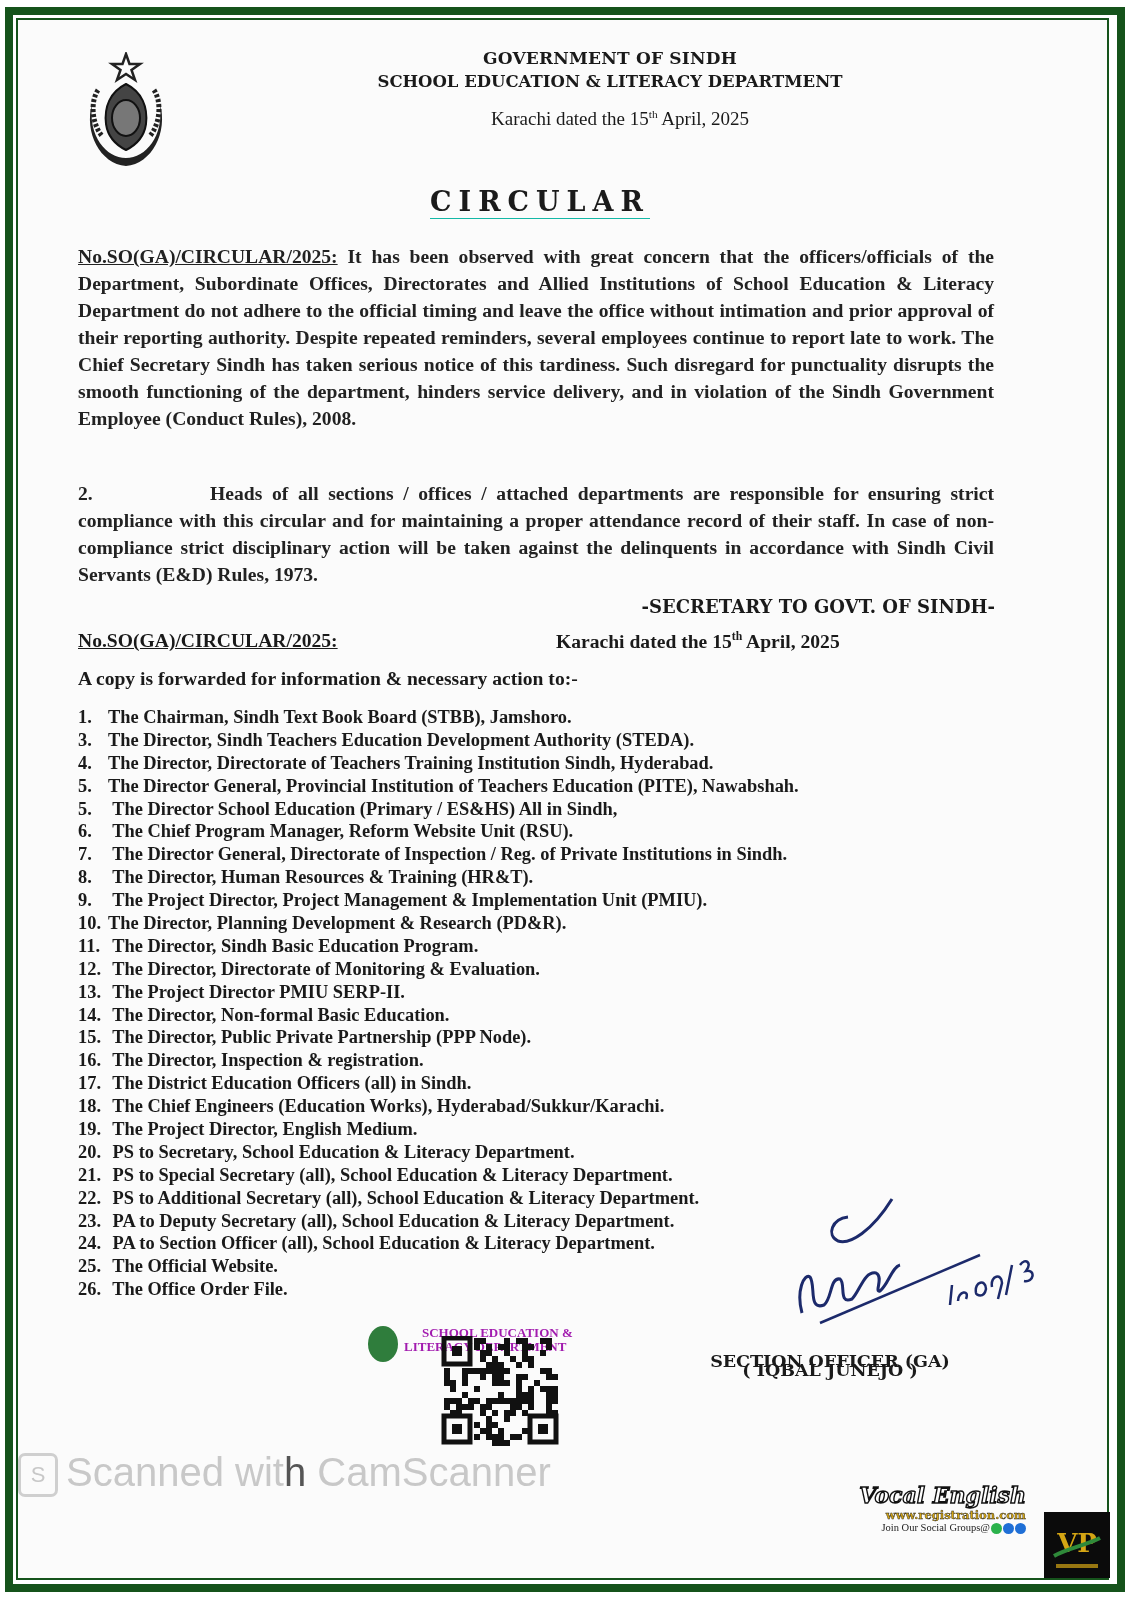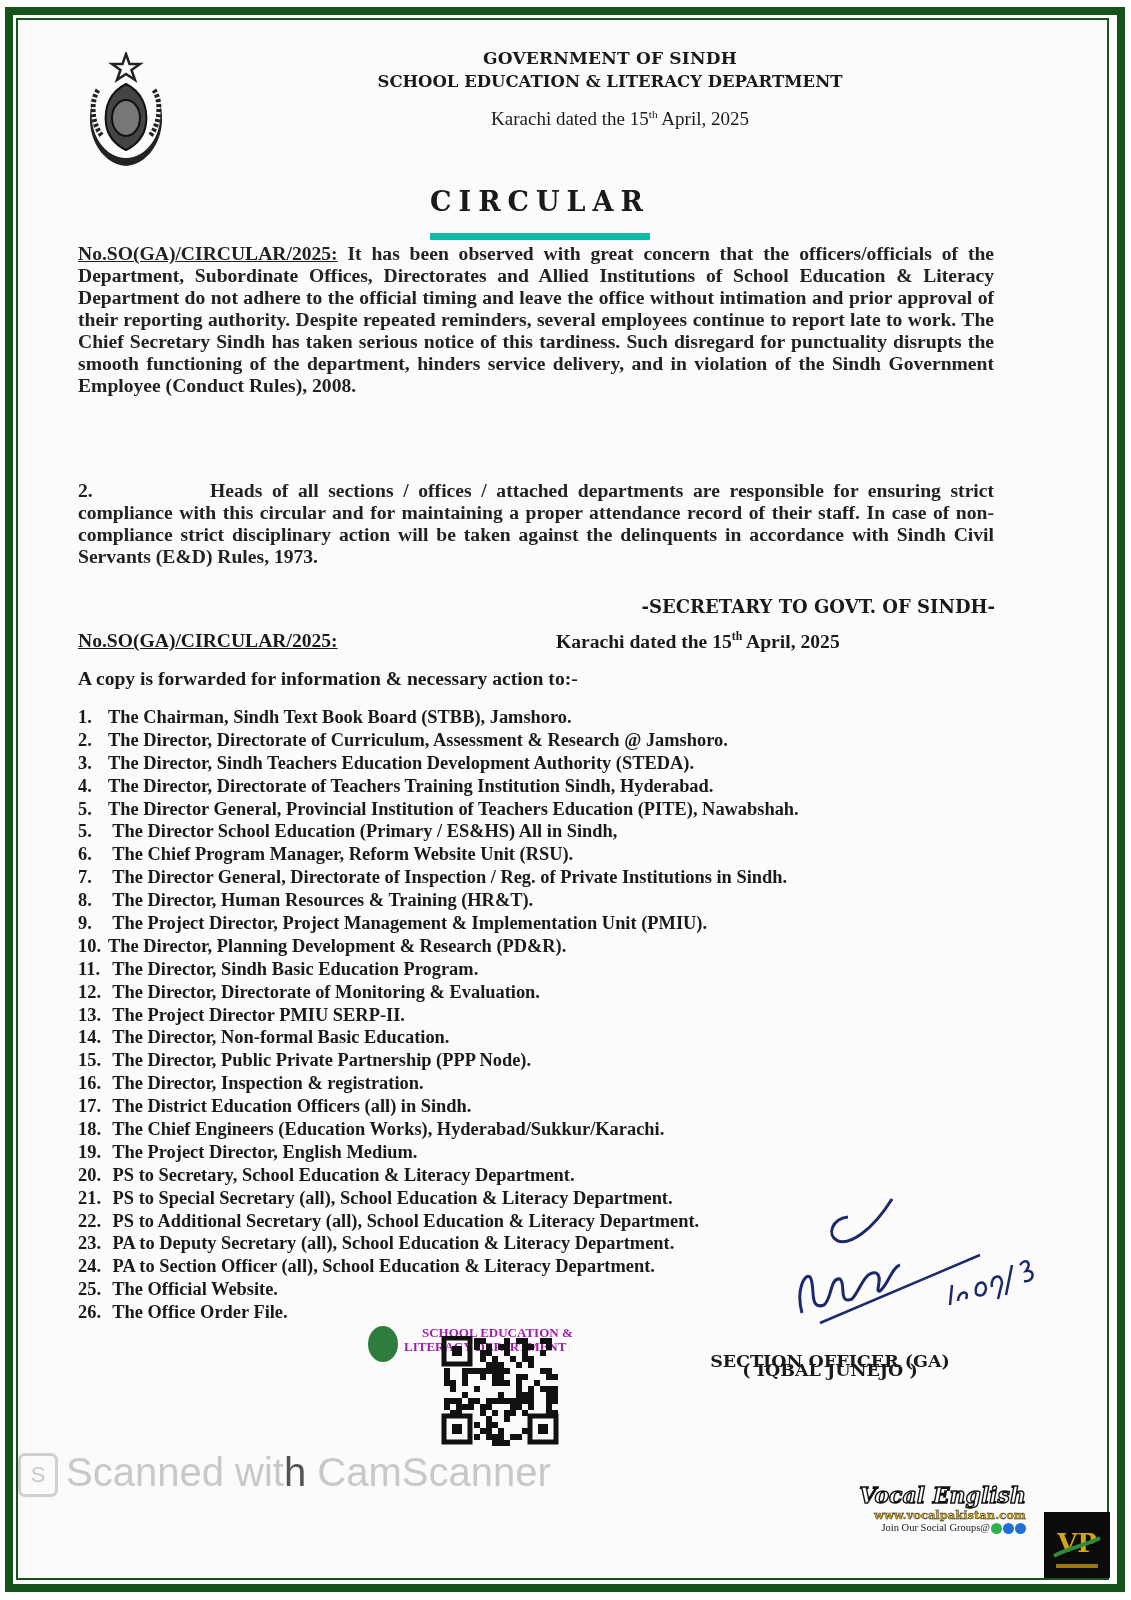--- a/index.html
+++ b/index.html
@@ -18,24 +18,24 @@
   .crest { position: absolute; left: 80px; top: 52px; width: 92px; height: 118px; }
   .hdr { position: absolute; left: 330px; width: 560px; text-align: center; font-weight: bold; }
   .hdr1 { top: 48px; font-size: 17px; letter-spacing: 0.2px; font-family: "DejaVu Serif", serif; }
   .hdr2 { top: 72px; font-size: 16.5px; font-family: "DejaVu Serif", serif; }
   .hdr3 { position: absolute; left: 330px; width: 580px; top: 108px; text-align: center; font-size: 19px; font-family: "Liberation Serif", serif; }
   sup { font-size: 0.6em; }
   .title {
     position: absolute; left: 370px; width: 340px; top: 186px; text-align: center;
     font-size: 27px; font-weight: bold; letter-spacing: 7px; font-family: "DejaVu Serif", serif;
   }
-  .title span { border-bottom: 7px solid #14b8a6; padding-bottom: 16px; }
+  .title span { border-bottom: 1px solid #14b8a6; padding-bottom: 1px; }
   .para {
     position: absolute; left: 78px; width: 916px; font-family: "Liberation Serif", serif;
-    font-size: 19.6px; line-height: 22px; text-align: justify; font-weight: bold; color: #222;
+    font-size: 19.6px; line-height: 27px; text-align: justify; font-weight: bold; color: #222;
   }
   .p1 { top: 243px; }
   .p2 { top: 464px; margin-top: 16px; }
   .ref { text-decoration: underline; font-weight: bold; font-family: "Liberation Serif", serif; }
   .p2 .num { display: inline-block; width: 132px; }
   .sec-title { position: absolute; right: 136px; top: 596px; font-size: 18px; font-weight: bold; font-family: "DejaVu Serif", serif; }
   .ref2 { position: absolute; left: 78px; top: 630px; font-size: 19.6px; font-family: "Liberation Serif", serif; font-weight: bold; text-decoration: underline; }
   .date2 { position: absolute; left: 556px; top: 630px; font-size: 19.6px; font-family: "Liberation Serif", serif; font-weight: bold; }
   .copy { position: absolute; left: 78px; top: 668px; font-size: 19.6px; font-family: "Liberation Serif", serif; font-weight: bold; }
   .list { position: absolute; left: 78px; top: 706px; margin: 0; padding: 0; list-style: none; font-family: "Liberation Serif", serif; font-size: 18.4px; font-weight: bold; }
@@ -85,21 +85,20 @@
 <div class="para p2"><span class="num">2.</span><span>Heads of all sections / offices / attached departments are responsible for ensuring strict compliance with this circular and for maintaining a proper attendance record of their staff. In case of non-compliance strict disciplinary action will be taken against the delinquents in accordance with Sindh Civil Servants (E&amp;D) Rules, 1973.</span></div>
 
 <div class="sec-title">-SECRETARY TO GOVT. OF SINDH-</div>
 
 <div class="ref2">No.SO(GA)/CIRCULAR/2025:</div>
 <div class="date2"><span>Karachi dated the 15</span><sup>th</sup><span> April, 2025</span></div>
 <div class="copy">A copy is forwarded for information &amp; necessary action to:-</div>
 
 <ul class="list" id="recipients">
     <li><span class="n">1.</span><span>The Chairman, Sindh Text Book Board (STBB), Jamshoro.</span></li>
-    <li><span class="n">2.</span><span>The Director, Directorate of Curriculum, Assessment &amp; Research @ Jamshoro.</span></li>
     <li><span class="n">3.</span><span>The Director, Sindh Teachers Education Development Authority (STEDA).</span></li>
     <li><span class="n">4.</span><span>The Director, Directorate of Teachers Training Institution Sindh, Hyderabad.</span></li>
     <li><span class="n">5.</span><span>The Director General, Provincial Institution of Teachers Education (PITE), Nawabshah.</span></li>
     <li><span class="n">5.</span><span> The Director School Education (Primary / ES&amp;HS) All in Sindh,</span></li>
     <li><span class="n">6.</span><span> The Chief Program Manager, Reform Website Unit (RSU).</span></li>
     <li><span class="n">7.</span><span> The Director General, Directorate of Inspection / Reg. of Private Institutions in Sindh.</span></li>
     <li><span class="n">8.</span><span> The Director, Human Resources &amp; Training (HR&amp;T).</span></li>
     <li><span class="n">9.</span><span> The Project Director, Project Management &amp; Implementation Unit (PMIU).</span></li>
     <li><span class="n">10.</span><span>The Director, Planning Development &amp; Research (PD&amp;R).</span></li>
     <li><span class="n">11.</span><span> The Director, Sindh Basic Education Program.</span></li>
@@ -268,21 +267,21 @@
       <rect x="52" y="104" width="6" height="6"></rect>
       <rect x="58" y="104" width="6" height="6"></rect>
       <rect x="64" y="104" width="6" height="6"></rect>
     </g>
 </svg>
 
 <div class="cam"><span class="icon">S</span><span>Scanned wit</span><span class="h">h</span><span> CamScanner</span></div>
 
 <div class="vp">
   <div class="name">Vocal English</div>
-  <div class="url">www.vocalpakistan.com</div>
+  <div class="url">www.registration.com</div>
   <div class="join"><span>Join Our Social Groups@</span><span class="soc" style="background:#2bb24c"></span><span class="soc" style="background:#1f6fd6"></span><span class="soc" style="background:#1f6fd6"></span></div>
 </div>
 <svg class="vp-logo" viewBox="0 0 66 66">
   <rect width="66" height="66" fill="#0b0b0b"></rect>
   <text x="33" y="40" text-anchor="middle" font-family="DejaVu Serif, serif" font-weight="bold" font-size="26" fill="#d4a514">VP</text>
   <path d="M10 44 C24 36 40 34 56 26" stroke="#2f8a3a" stroke-width="4" fill="none"></path>
   <rect x="12" y="52" width="42" height="4" fill="#d4a514" opacity="0.7"></rect>
 </svg>
 
 </body></html>

